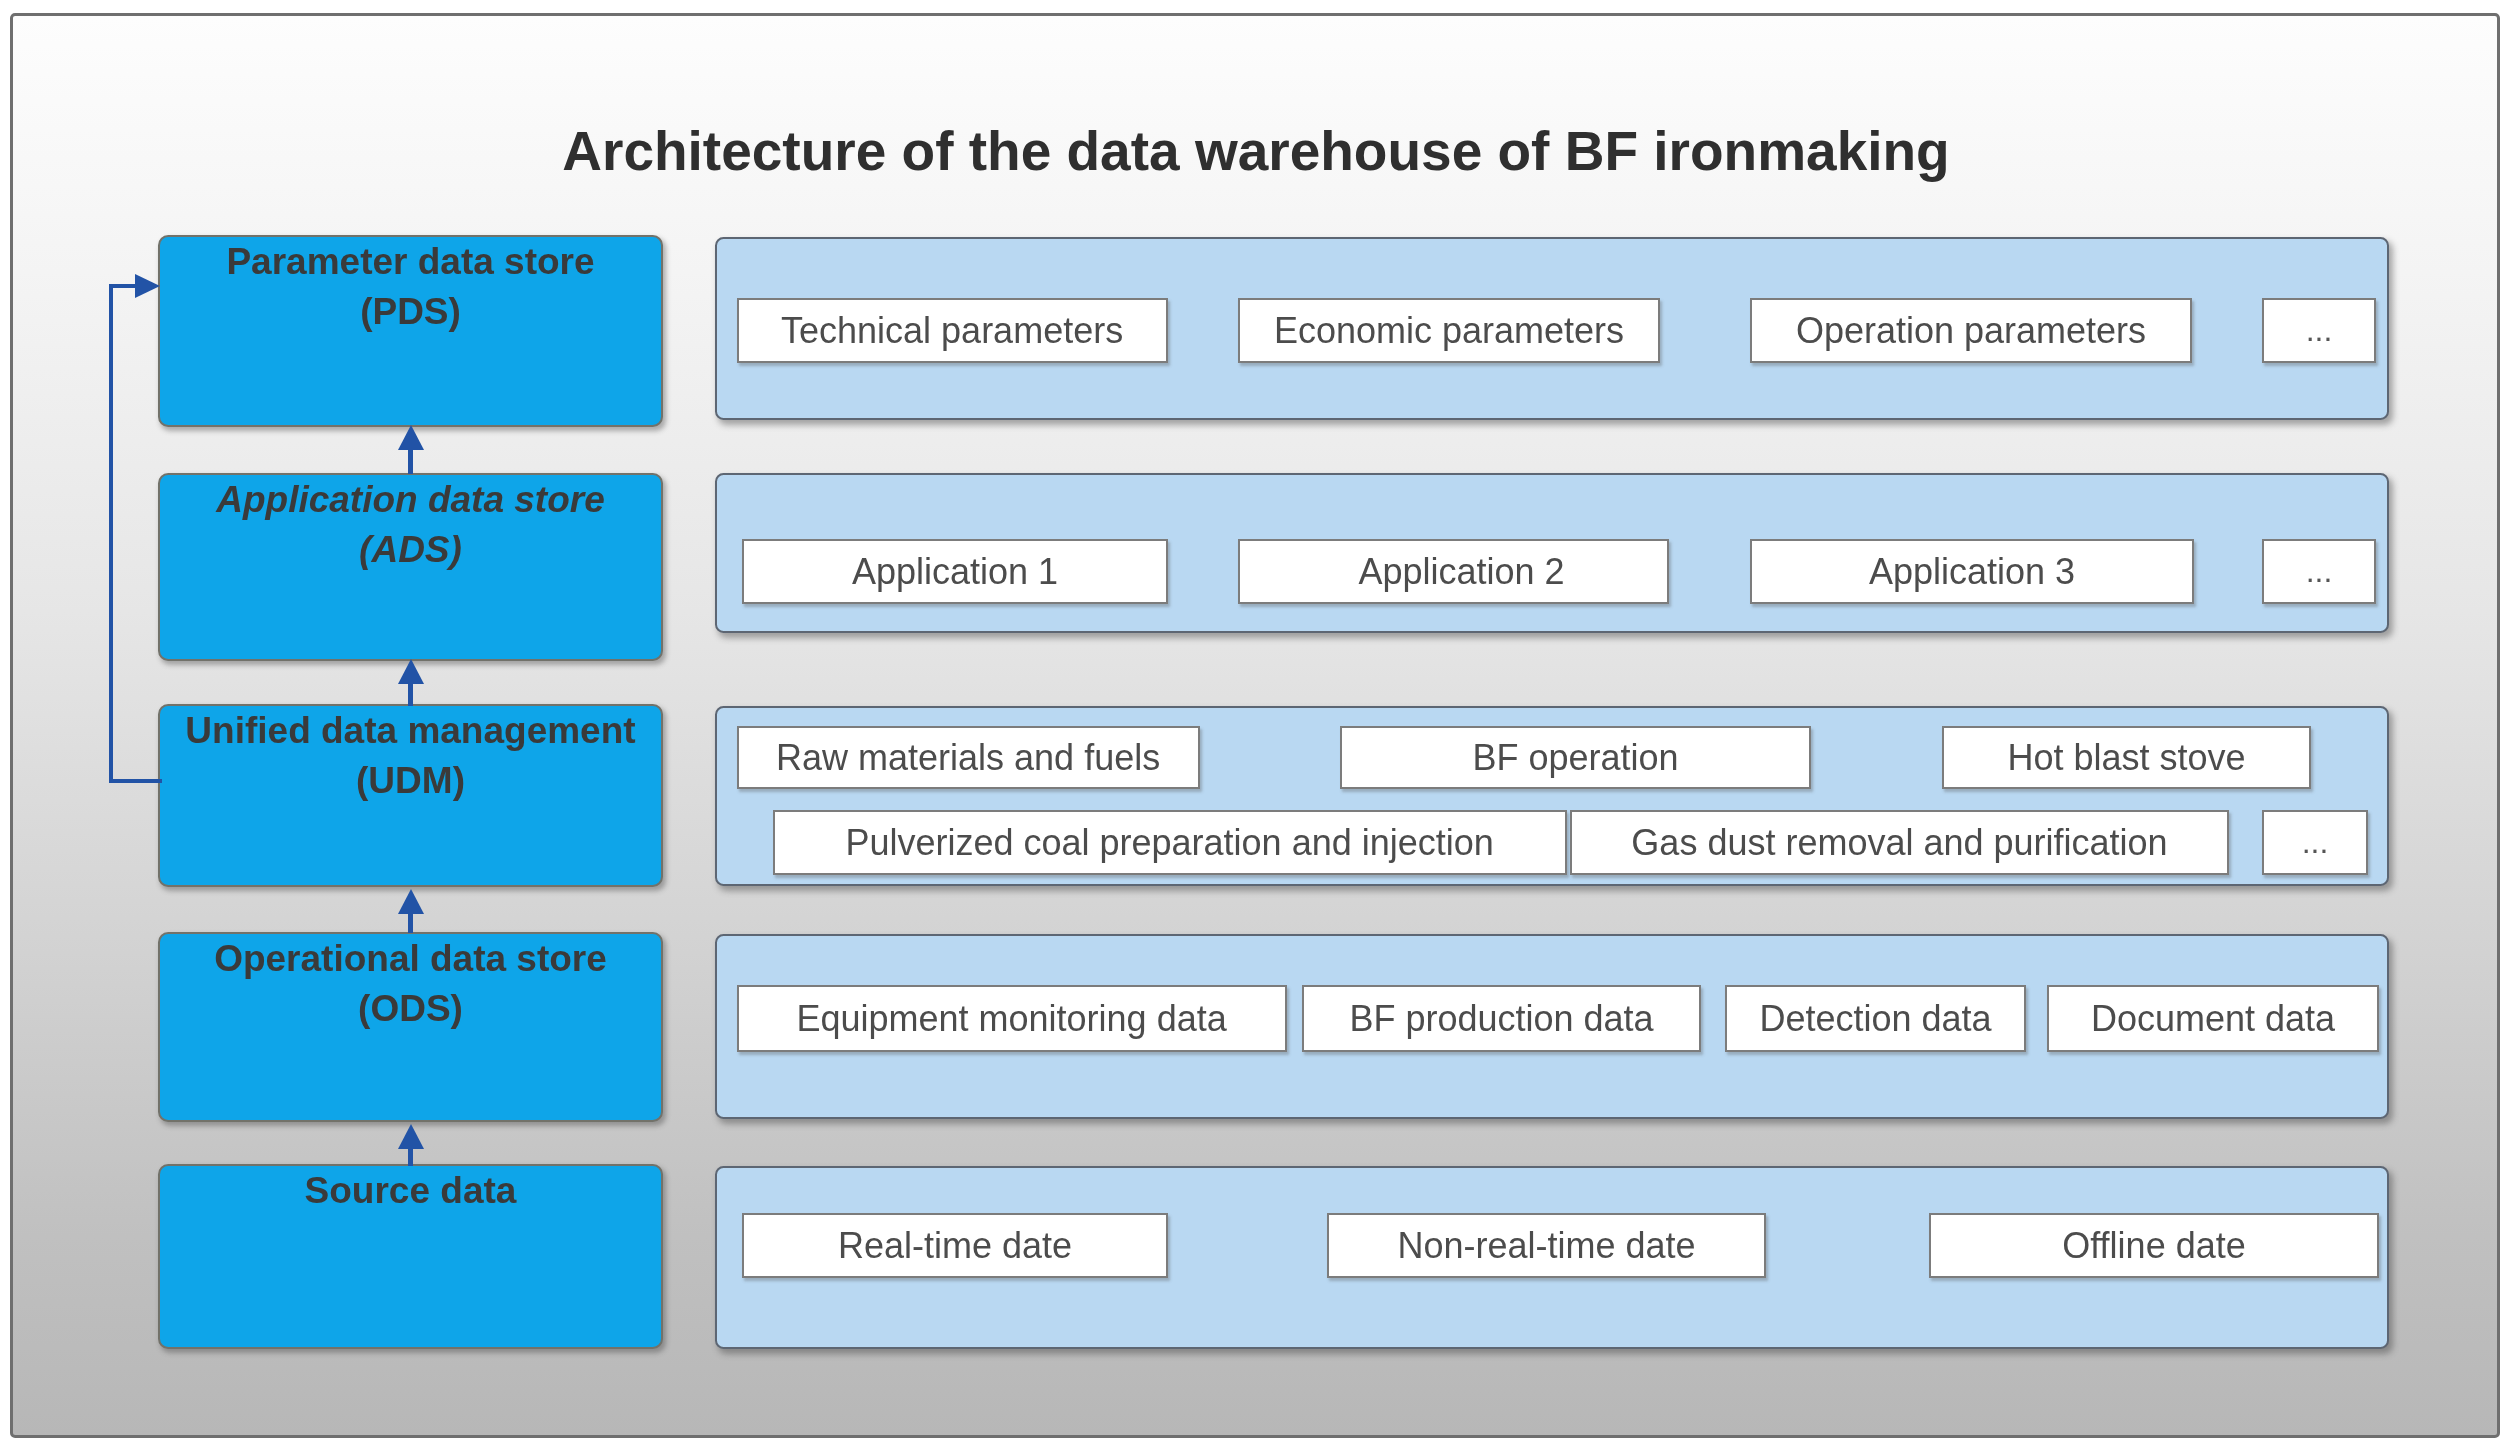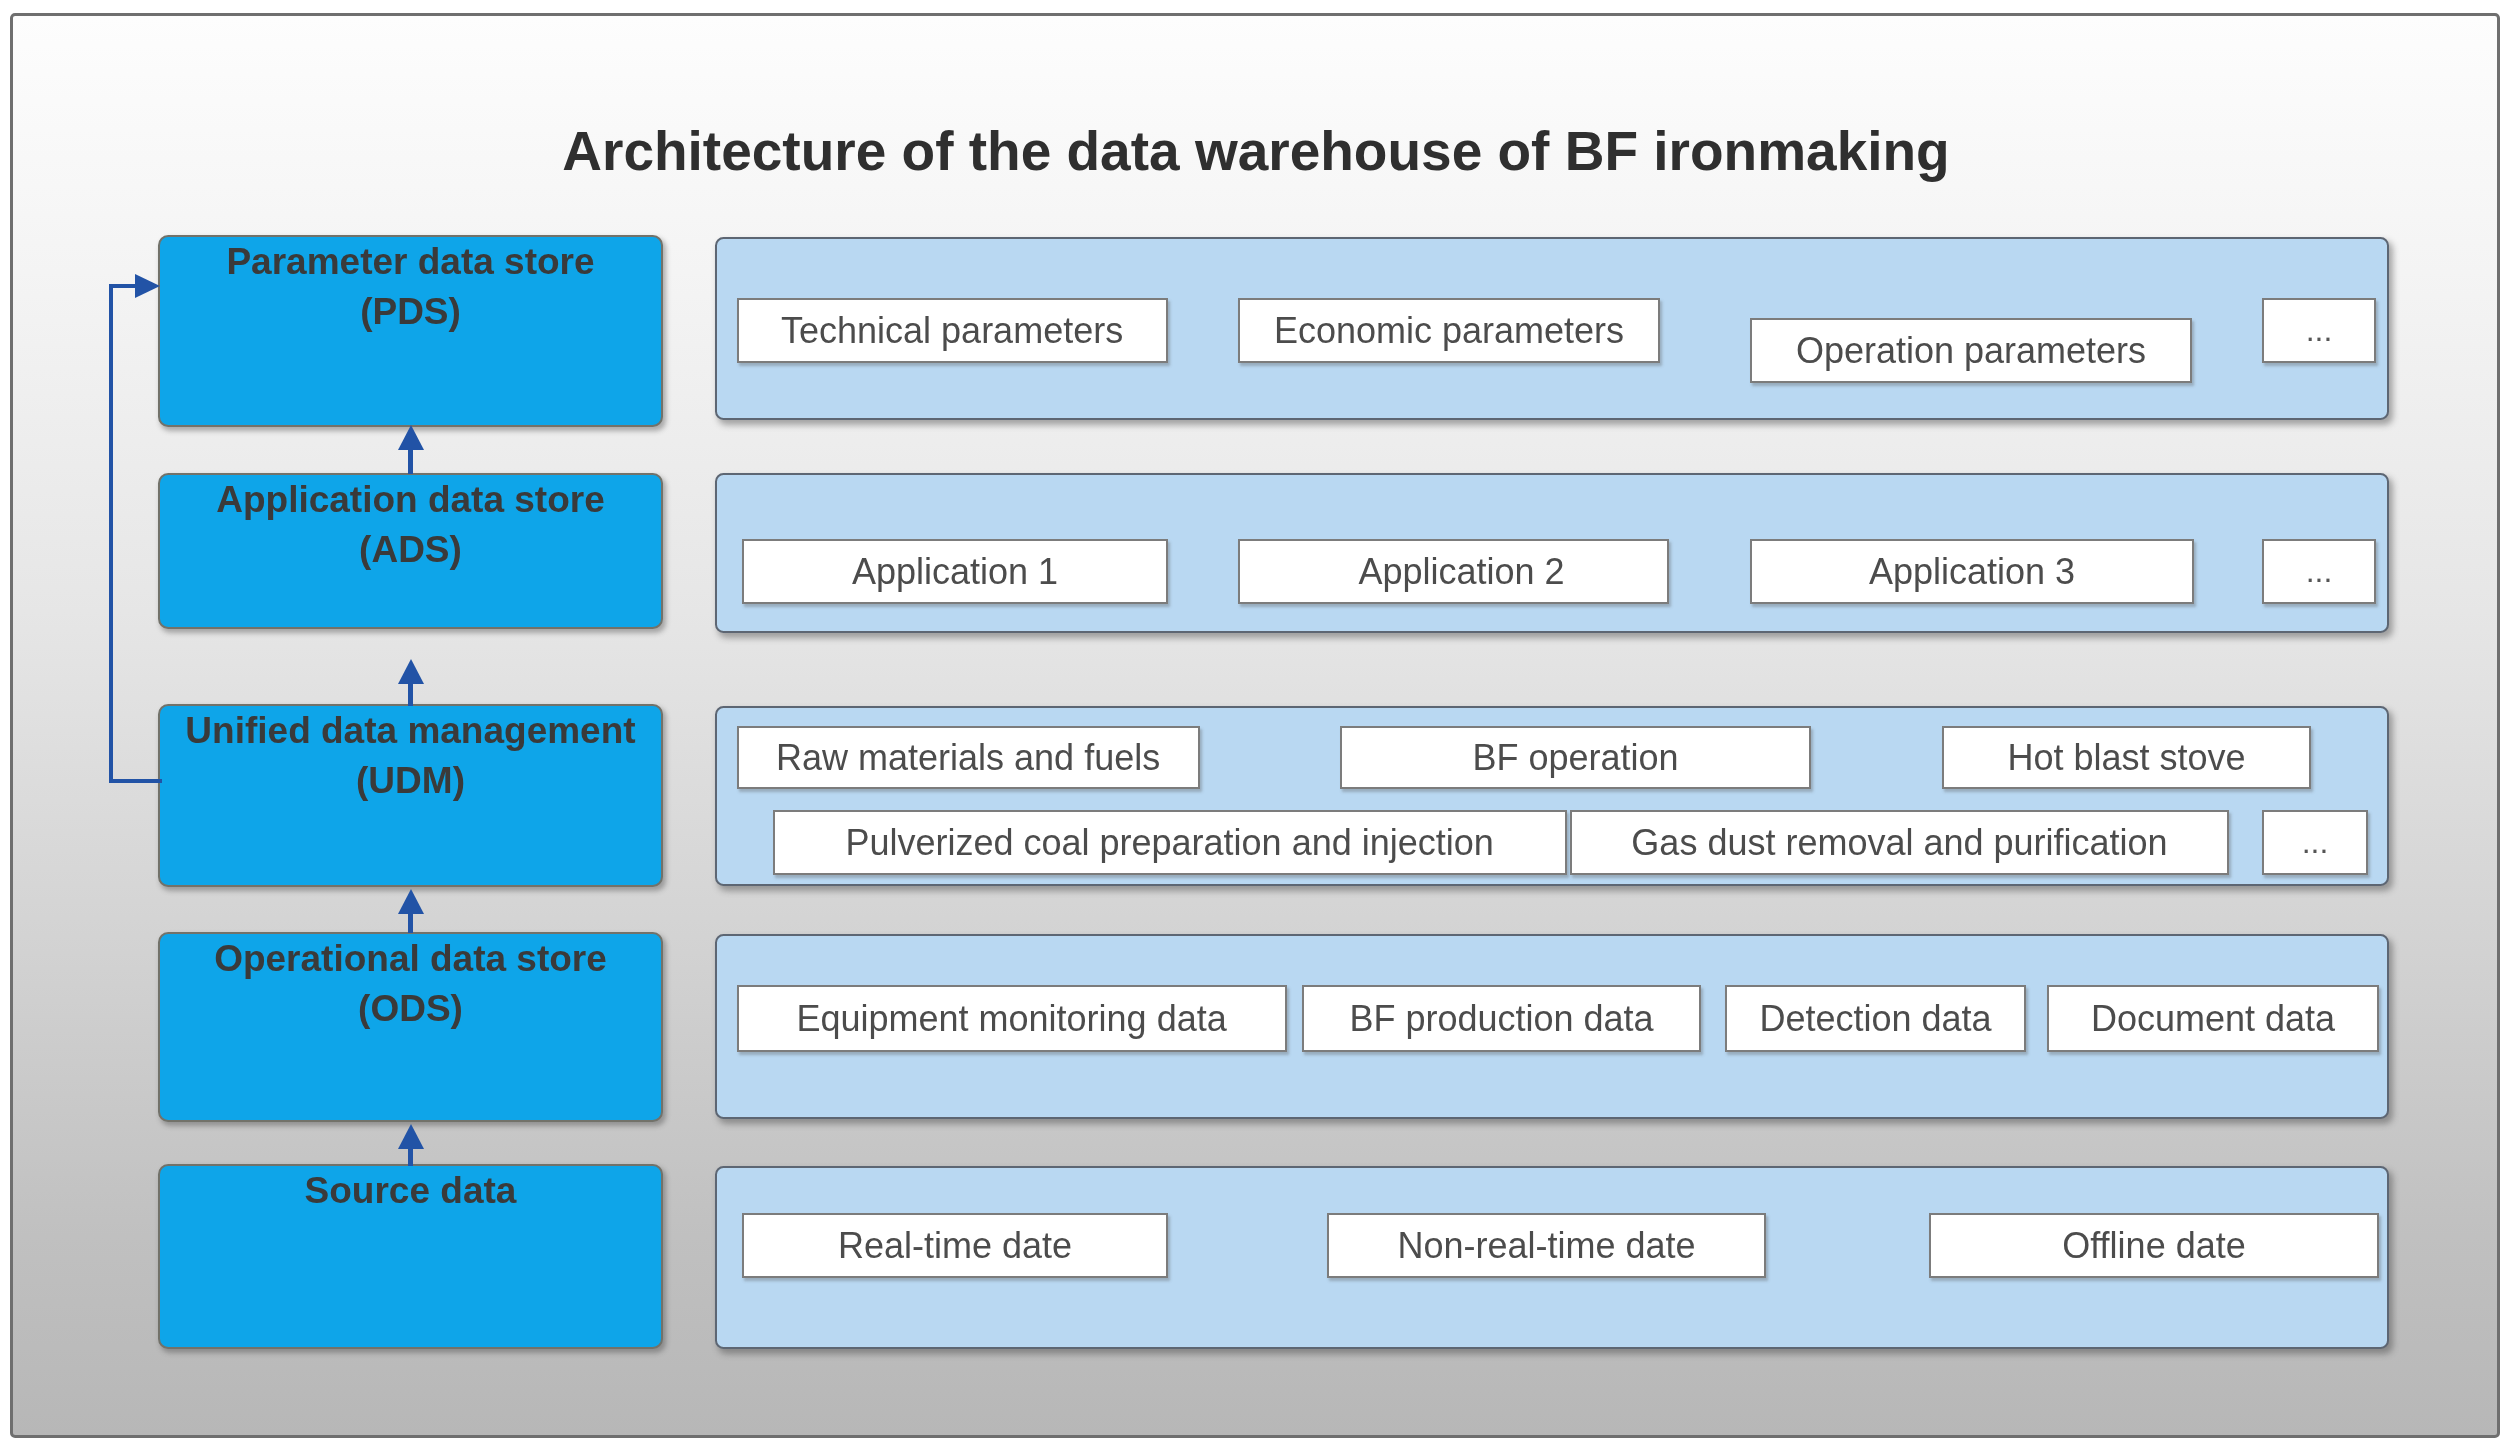--- a/index.html
+++ b/index.html
@@ -41,25 +41,25 @@
 
   <div class="title">Architecture of the data warehouse of BF ironmaking</div>
 
   <div class="ybox" style="top:235px;height:192px;">
     <span>Parameter data store</span>
     <span>(PDS)</span>
   </div>
   <div class="panel" style="top:237px;height:183px;">
     <div class="item" style="left:19.6px;top:59px;width:431px;height:65px;">Technical parameters</div>
     <div class="item" style="left:521px;top:59px;width:422px;height:65px;">Economic parameters</div>
-    <div class="item" style="left:1033px;top:59px;width:442px;height:65px;margin-top:20px;">Operation parameters</div>
+    <div class="item" style="left:1033px;top:59px;width:442px;height:65px;">Operation parameters</div>
     <div class="item ellipsis" style="left:1545px;top:59px;width:114px;height:65px;">...</div>
   </div>
 
-  <div class="ybox" style="top:473px;height:156px;">
+  <div class="ybox" style="top:473px;height:188px;font-style:italic;">
     <span>Application data store</span>
     <span>(ADS)</span>
   </div>
   <div class="panel" style="top:473px;height:160px;">
     <div class="item" style="left:25px;top:64px;width:426px;height:65px;">Application 1</div>
     <div class="item" style="left:521px;top:64px;width:431px;height:65px;padding-left:16px;">Application 2</div>
     <div class="item" style="left:1033px;top:64px;width:444px;height:65px;">Application 3</div>
     <div class="item ellipsis" style="left:1545px;top:64px;width:114px;height:65px;">...</div>
   </div>
 

